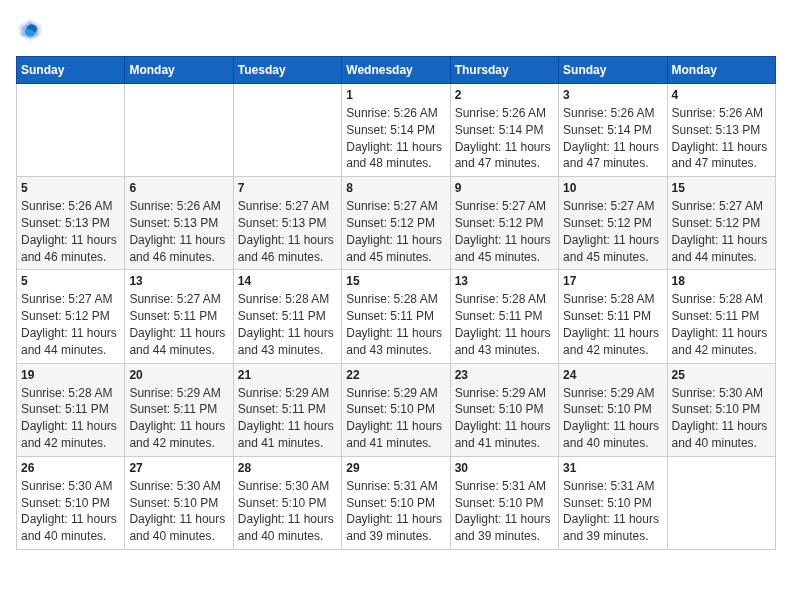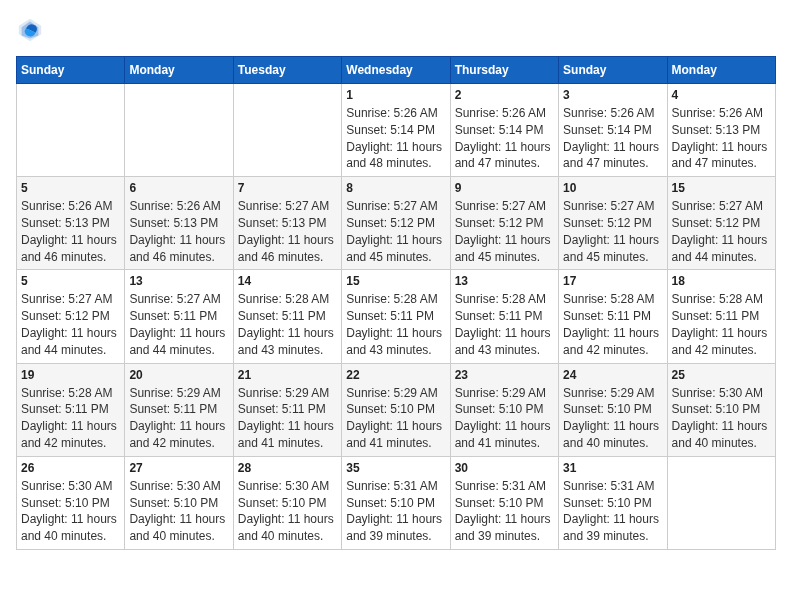--- a/index.html
+++ b/index.html
@@ -238,21 +238,21 @@
         </td>
         <td>
           <div class="day-number">27</div>
           <div class="day-info">Sunrise: 5:30 AM<br>Sunset: 5:10 PM<br>Daylight: 11 hours and 40 minutes.</div>
         </td>
         <td>
           <div class="day-number">28</div>
           <div class="day-info">Sunrise: 5:30 AM<br>Sunset: 5:10 PM<br>Daylight: 11 hours and 40 minutes.</div>
         </td>
         <td>
-          <div class="day-number">35</div>
+          <div class="day-number">29</div>
           <div class="day-info">Sunrise: 5:31 AM<br>Sunset: 5:10 PM<br>Daylight: 11 hours and 39 minutes.</div>
         </td>
         <td>
           <div class="day-number">30</div>
           <div class="day-info">Sunrise: 5:31 AM<br>Sunset: 5:10 PM<br>Daylight: 11 hours and 39 minutes.</div>
         </td>
         <td>
           <div class="day-number">31</div>
           <div class="day-info">Sunrise: 5:31 AM<br>Sunset: 5:10 PM<br>Daylight: 11 hours and 39 minutes.</div>
         </td>

